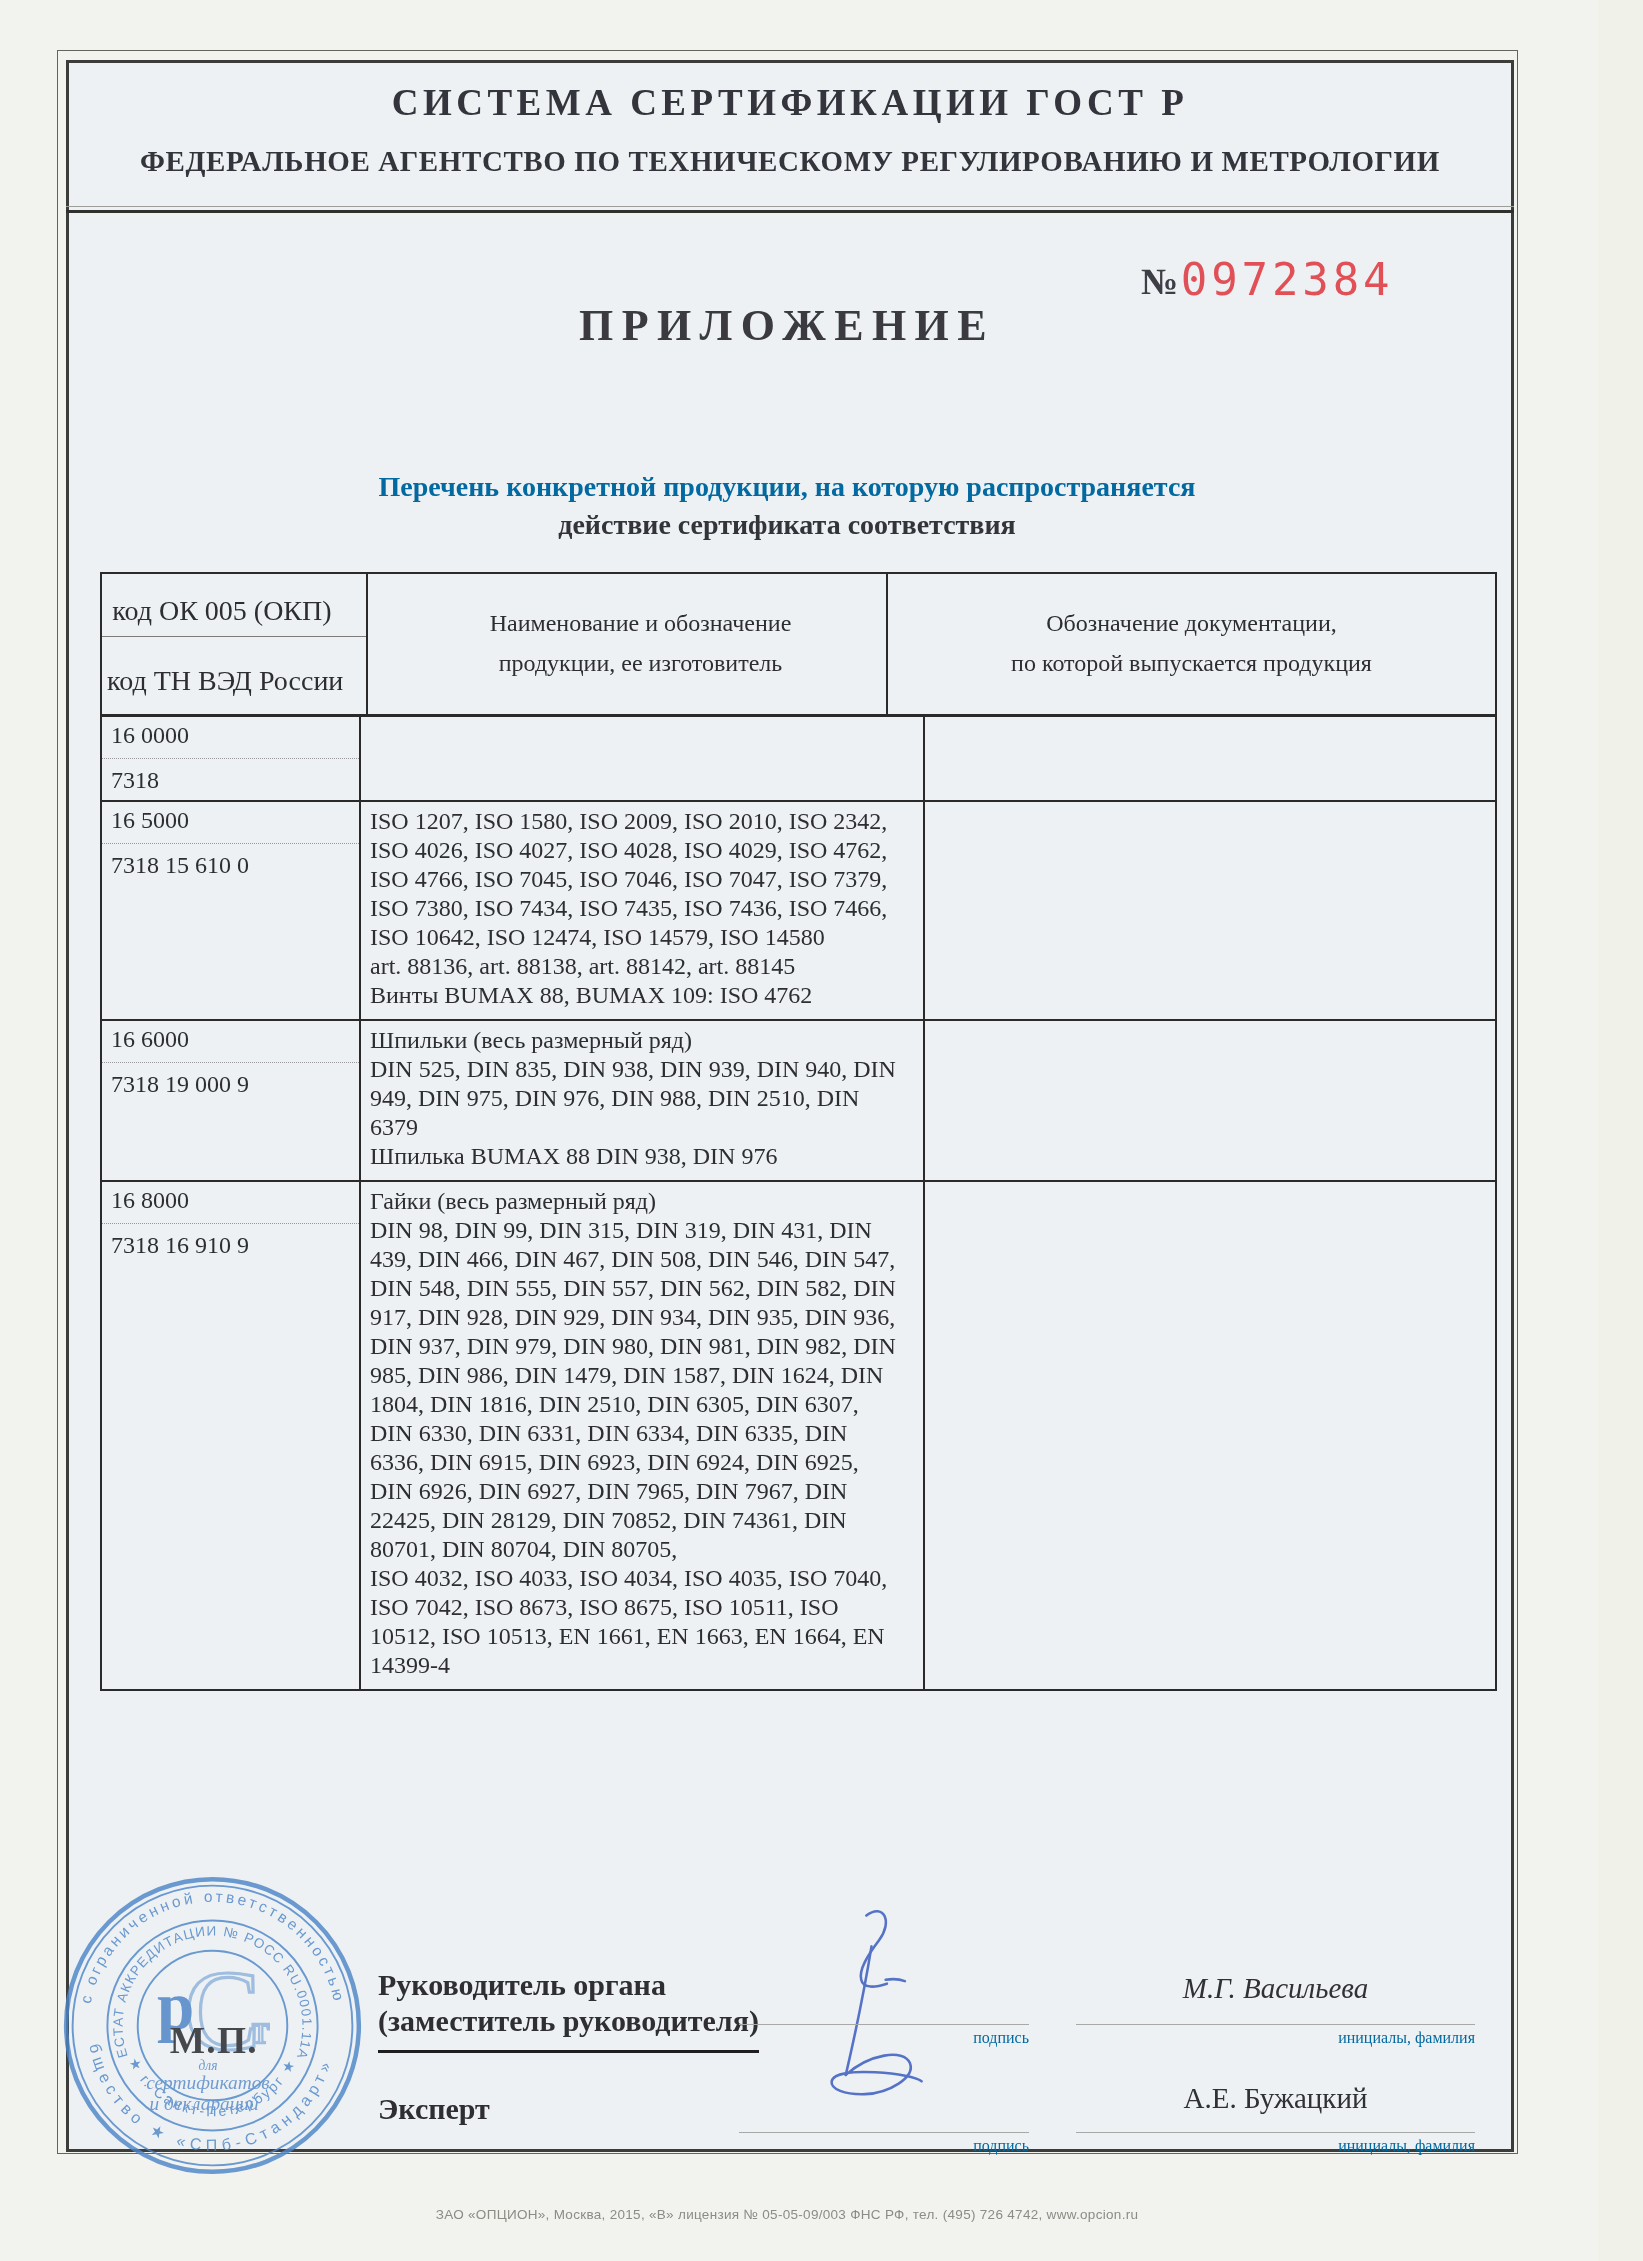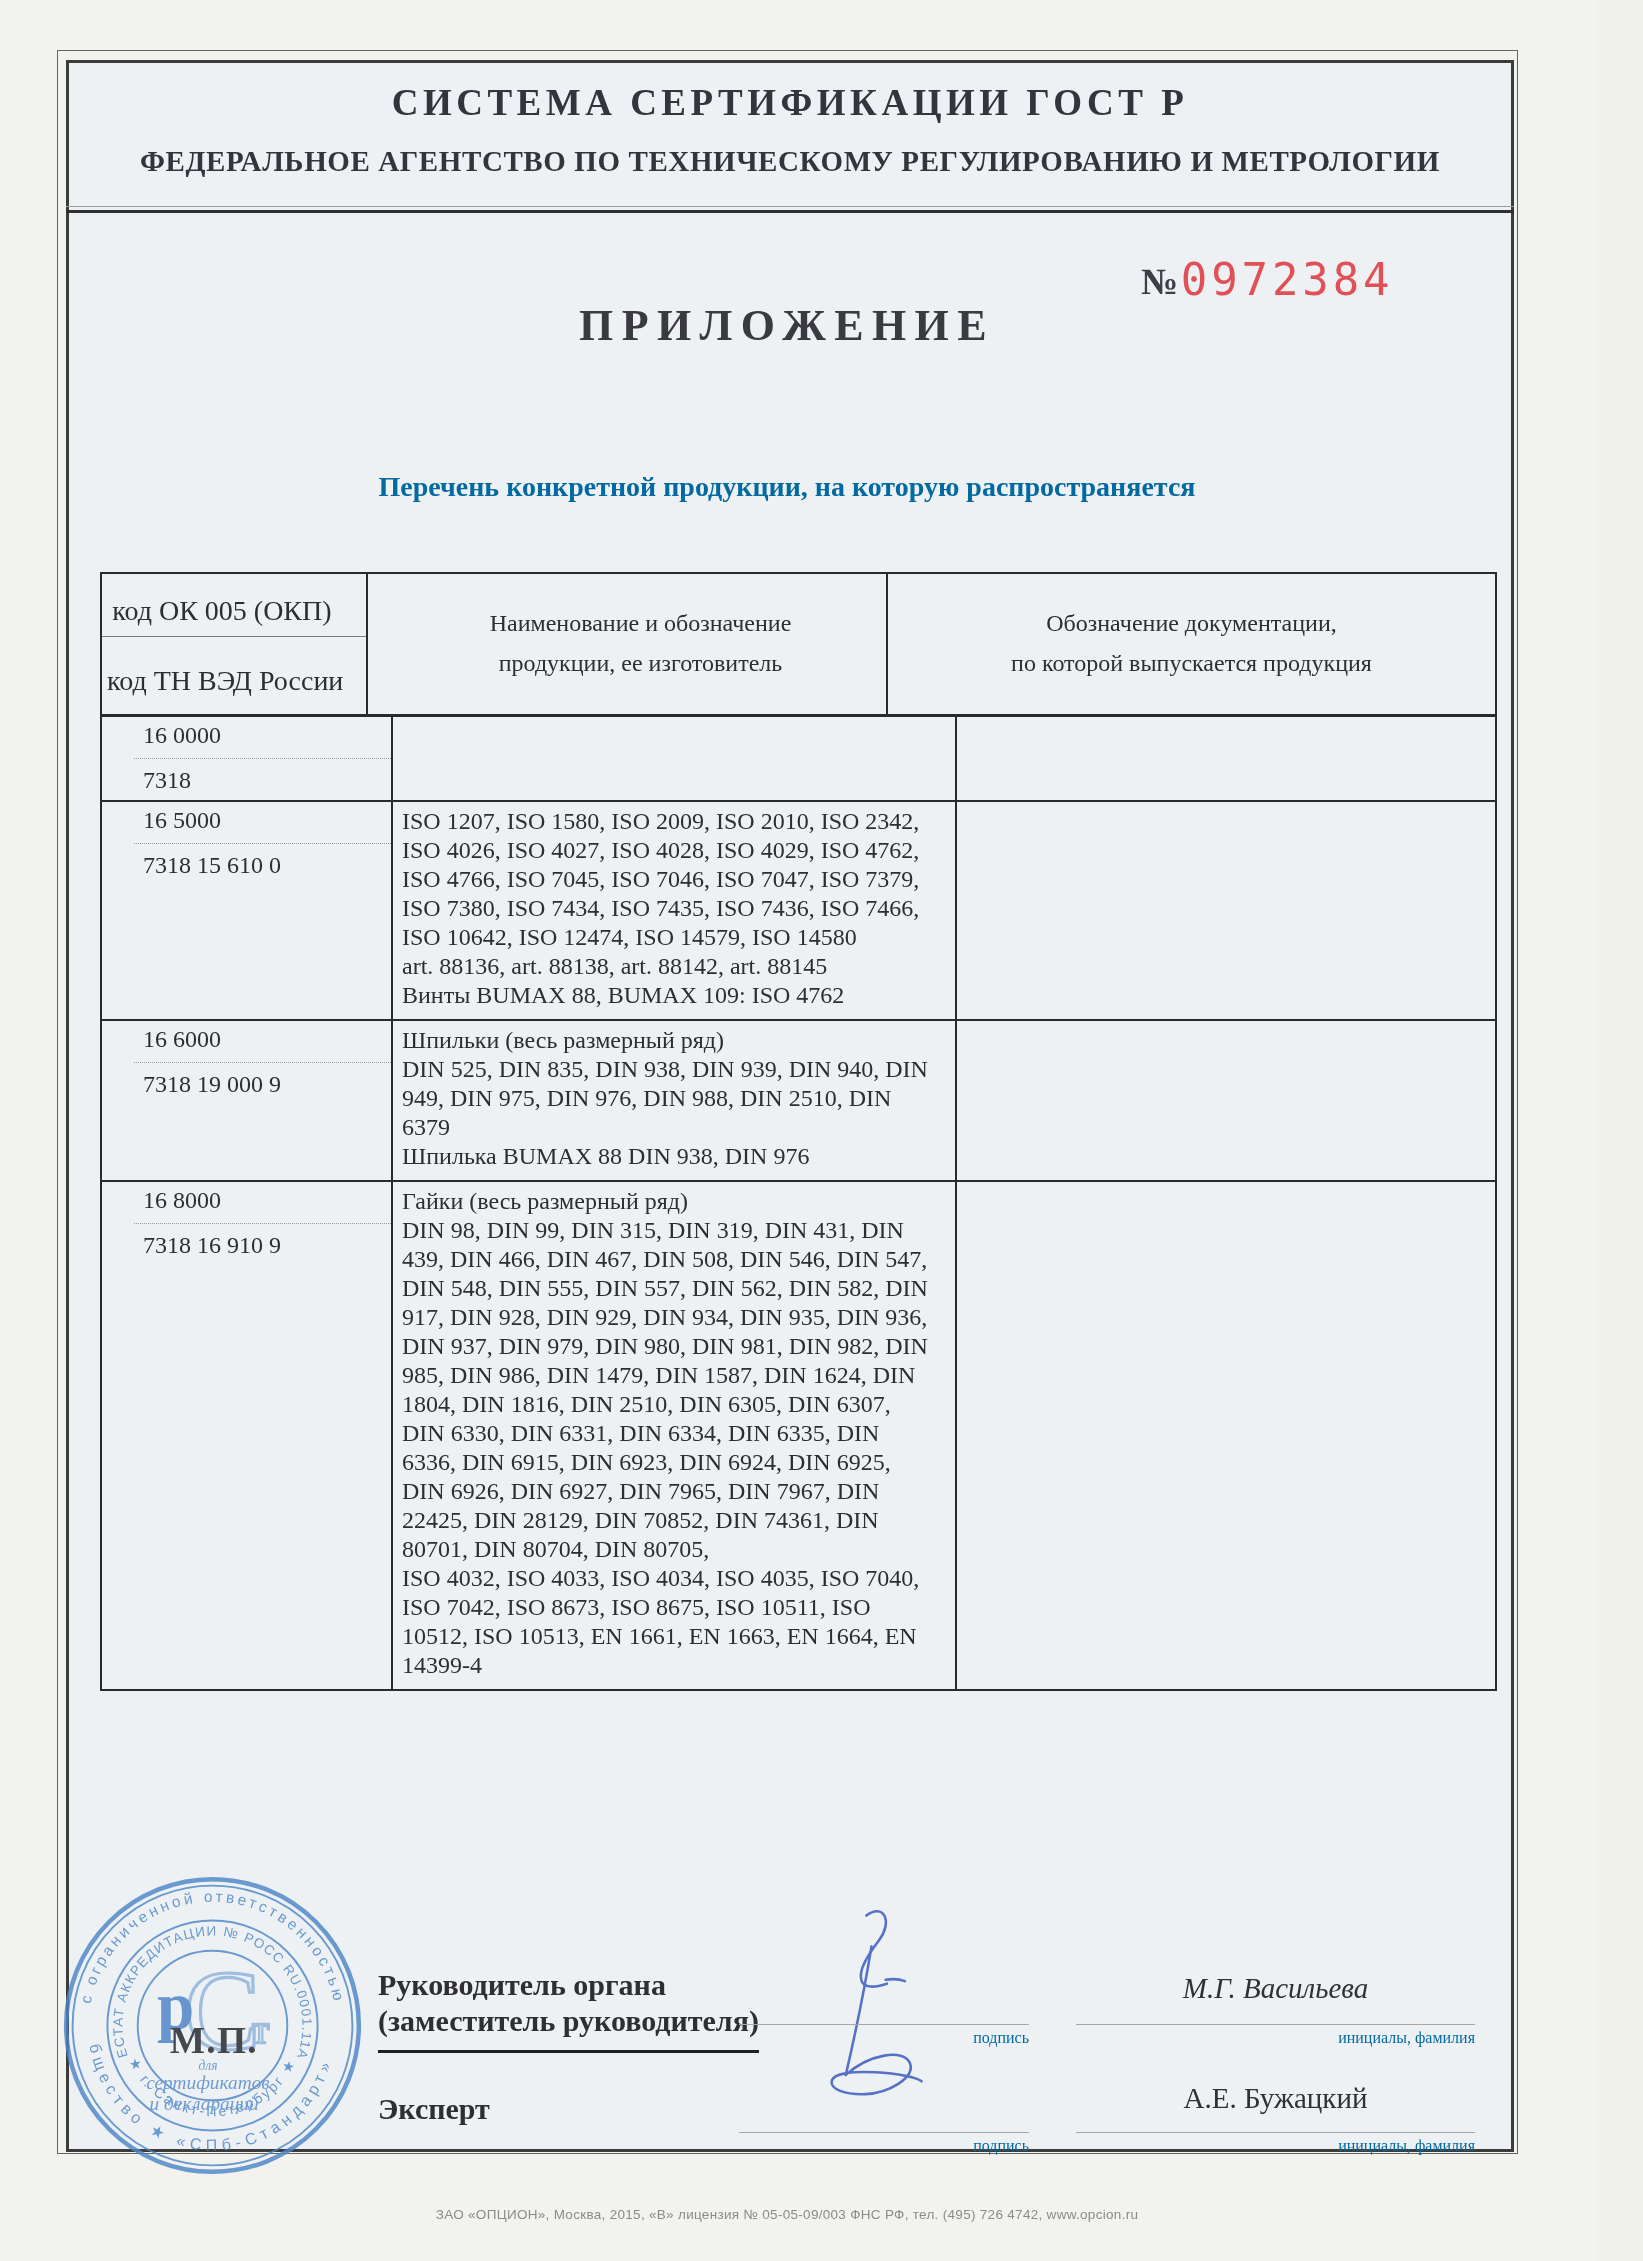--- a/index.html
+++ b/index.html
@@ -24,21 +24,21 @@
   .thead{display:flex;height:140px;border-bottom:3.2px solid #2a2a2a;}
   .th1{width:266px;border-right:2.6px solid #2a2a2a;position:relative;font-size:28px;box-sizing:border-box;}
   .th1 .t{position:absolute;top:20.6px;left:10.3px;}
   .th1 .b{position:absolute;bottom:16.7px;left:5.1px;}
   .th1 .mid{position:absolute;top:62px;left:0;right:0;border-top:1.9px solid #7c7c7a;}
   .th2{width:520px;border-right:2.6px solid #2a2a2a;display:flex;align-items:center;justify-content:center;
        text-align:center;font-size:24px;line-height:1.65;white-space:pre-line;box-sizing:border-box;padding-left:27px;}
   .th3{flex:1;display:flex;align-items:center;justify-content:center;text-align:center;font-size:24px;line-height:1.65;white-space:pre-line;}
   .trow{display:flex;border-top:2.6px solid #2a2a2a;}
   .trow.first{border-top:none;}
-  .c1{width:259px;border-right:2.6px solid #2a2a2a;font-size:24px;box-sizing:border-box;margin-left:32px;}
+  .c1{width:259px;border-right:2.6px solid #2a2a2a;font-size:24px;box-sizing:border-box;}
   .okp{border-bottom:1.9px dotted #98989a;padding:5.1px 6.4px 9px 9px;}
   .tnved{padding:7.7px 6.4px 6.4px 9px;}
   .c2{width:564px;border-right:2.6px solid #2a2a2a;font-size:24px;line-height:29px;
       padding:5.1px 9px 9px 9px;white-space:pre-line;box-sizing:border-box;}
   .c3{flex:1;}
   .role1{left:378px;top:1968px;font-size:30px;font-weight:bold;color:#2e2e33;}
   .role1b{left:378px;top:2004px;font-size:30px;font-weight:bold;color:#2e2e33;border-bottom:3.2px solid #1f1f22;padding-bottom:12px;}
   .role2{left:378px;top:2092px;font-size:30px;font-weight:bold;color:#2e2e33;}
   .sigline{border-top:1.3px solid #a8a8a6;}
   .sigline1{left:739px;top:2024px;width:290px;}
@@ -71,20 +71,21 @@
 
   <div class="abs number">
     <span class="num-label">№</span>
     <span class="num-digits">0972384</span>
   </div>
 
   <div class="abs appendix">ПРИЛОЖЕНИЕ</div>
 
 
   <div class="abs sub1">Перечень конкретной продукции, на которую распространяется</div>
+  <div class="abs sub2">действие сертификата соответствия</div>
 
   <div class="table">
     <div class="thead">
       <div class="th1">
         <div class="t">код ОК 005 (ОКП)</div>
         <div class="mid"></div>
         <div class="b">код ТН ВЭД России</div>
       </div>
       <div class="th2">Наименование и обозначение
 продукции, ее изготовитель</div>

